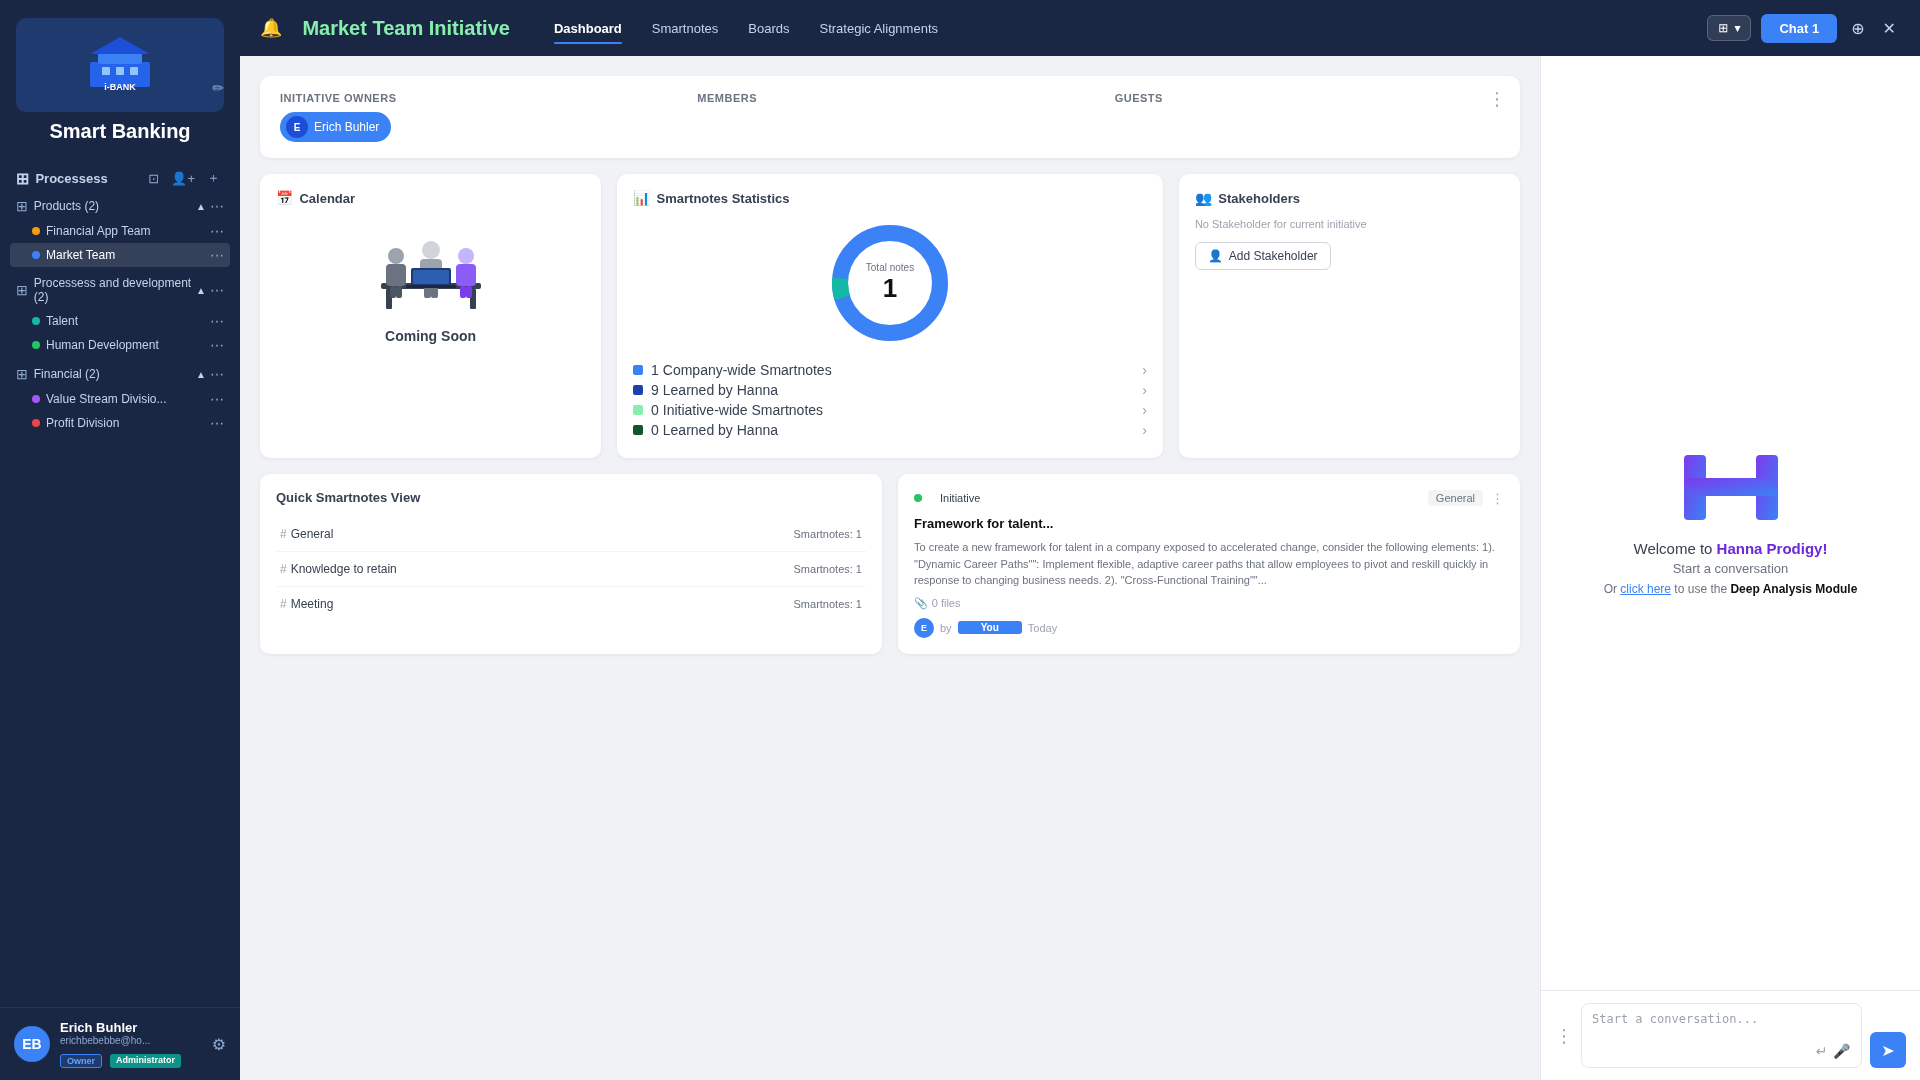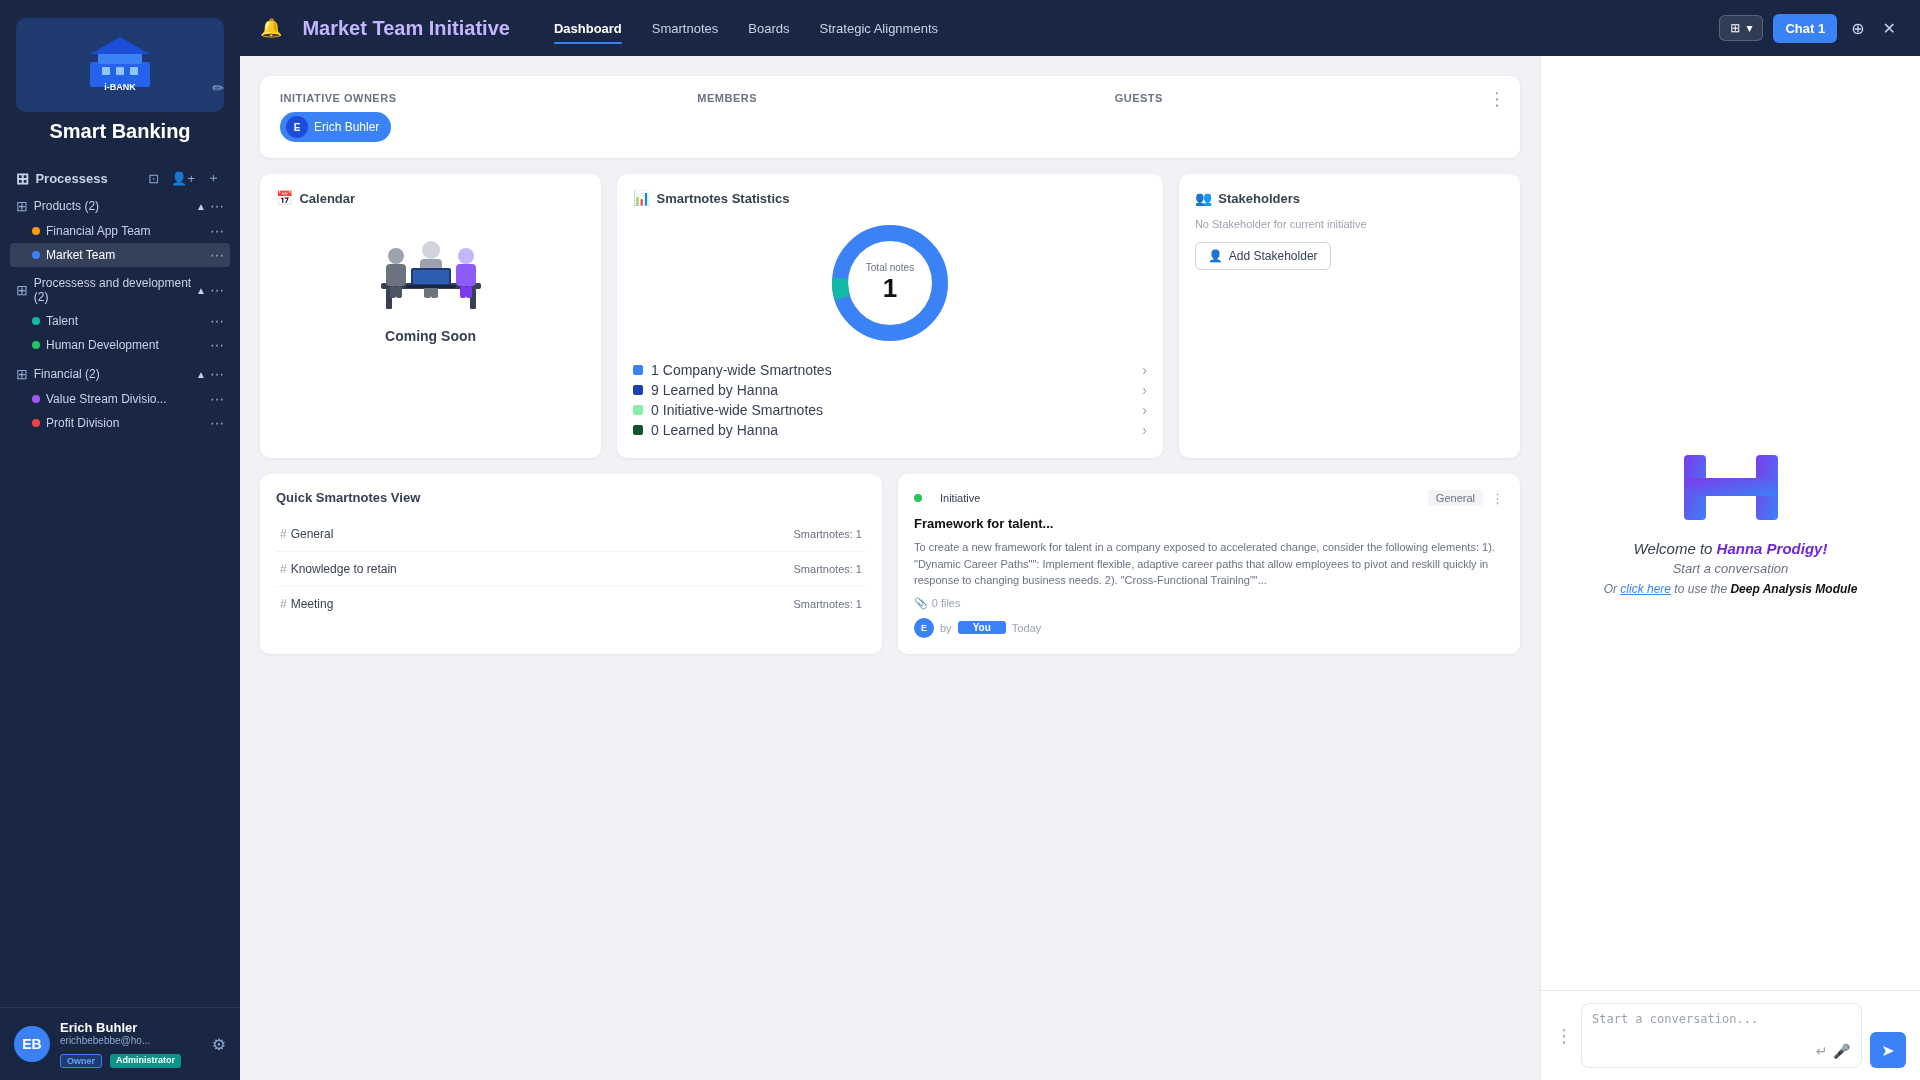--- a/index.html
+++ b/index.html
@@ -175,21 +175,21 @@
       display: flex;
       align-items: center;
       padding: 0 20px;
       height: 56px;
       gap: 20px;
       flex-shrink: 0;
     }
     .topbar-title {
       font-size: 20px;
       font-weight: 700;
-      color: #c4b5fd;
+      color: #86efac;
       margin-right: 10px;
     }
     .topbar-nav {
       display: flex;
       align-items: center;
       gap: 2px;
     }
     .nav-item {
       padding: 6px 14px;
       color: #c5d3e8;
@@ -233,21 +233,21 @@
       display: flex;
       align-items: center;
       gap: 6px;
       font-size: 12px;
     }
     .chat-btn {
       background: #3b82f6;
       color: #fff;
       border: none;
       border-radius: 6px;
-      padding: 7px 12px;
+      padding: 7px 18px;
       font-size: 13px;
       font-weight: 600;
       cursor: pointer;
     }
     .topbar-icon-btn {
       color: #c5d3e8;
       cursor: pointer;
       font-size: 16px;
       background: none;
       border: none;
@@ -495,21 +495,21 @@
       align-items: center;
       gap: 6px;
       font-size: 11px;
       color: #9ca3af;
       margin-top: 4px;
     }
     .you-badge {
       background: #3b82f6;
       color: #fff;
       border-radius: 3px;
-      padding: 1px 15px;
+      padding: 1px 23px;
       font-size: 10px;
       font-weight: 600;
     }
 
     
     .chat-panel {
       width: 380px;
       background: #fff;
       border-left: 1px solid #e5e7eb;
       display: flex;
@@ -517,21 +517,20 @@
       height: 100%;
     }
     .chat-welcome {
       flex: 1;
       display: flex;
       flex-direction: column;
       align-items: center;
       justify-content: center;
       padding: 2px;
       text-align: center;
-      font-style: italic;
     }
     .welcome-text {
       font-size: 15px;
       color: #374151;
       margin-bottom: 4px;
     }
     .welcome-text strong { color: #6d28d9; }
     .start-conversation { font-size: 13px; color: #6b7280; margin-bottom: 6px; }
     .or-text { font-size: 12px; color: #6b7280; }
     .click-here { color: #3b82f6; cursor: pointer; text-decoration: underline; }

